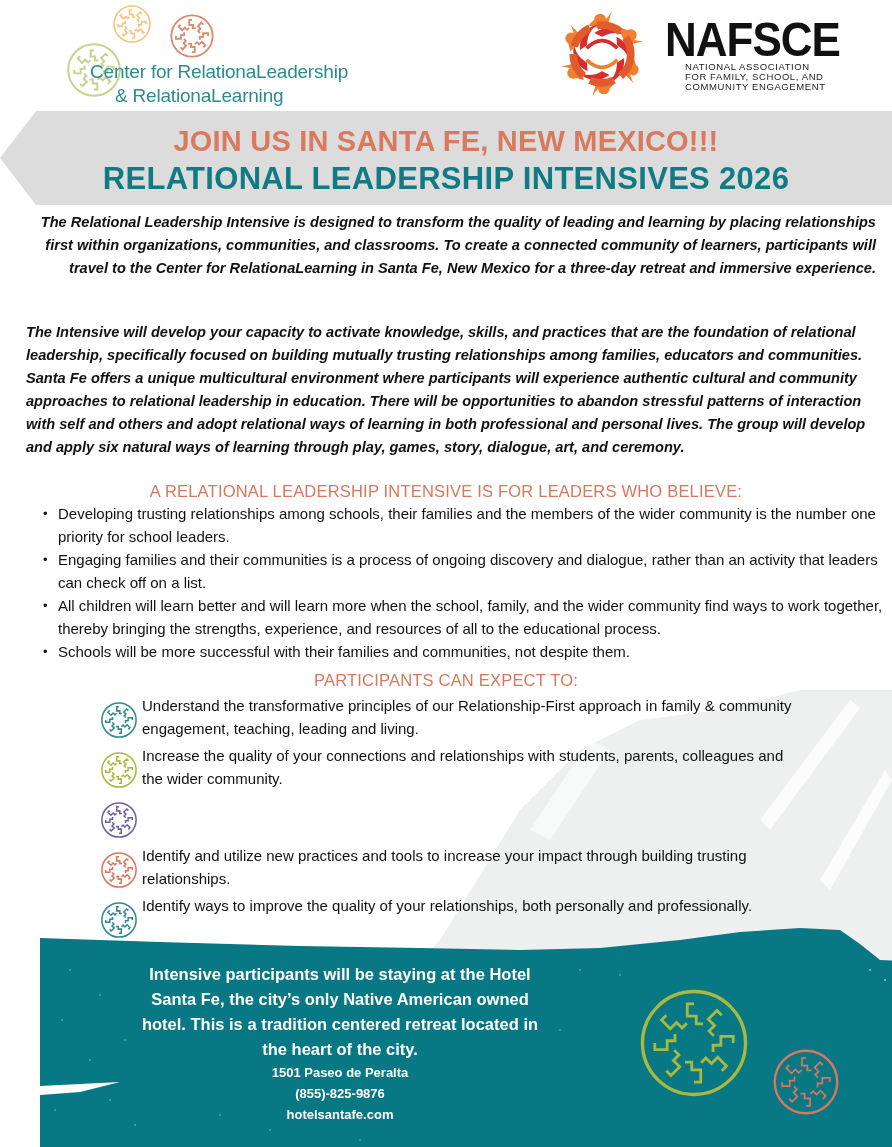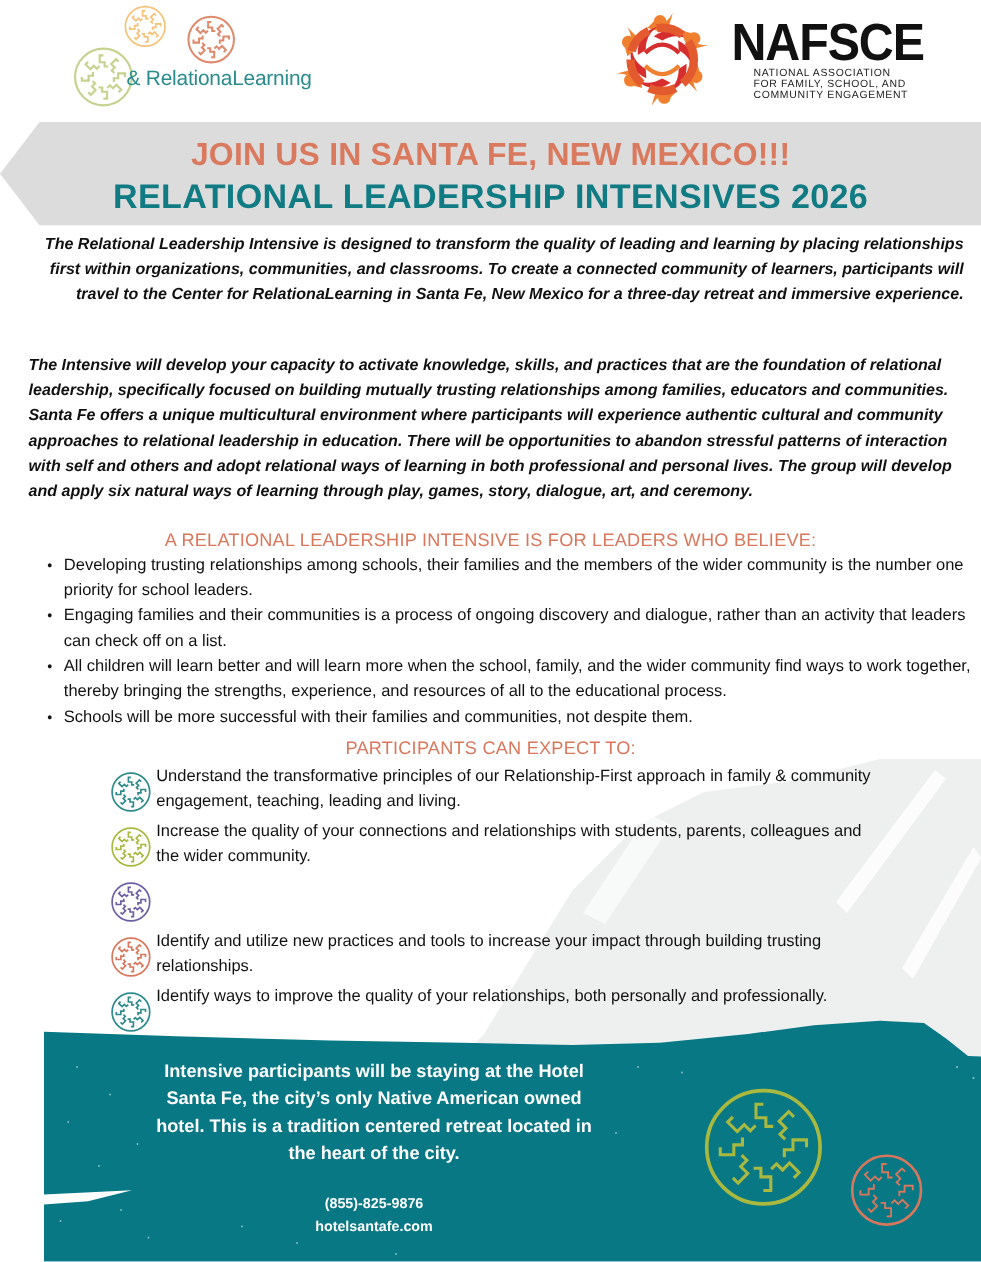--- a/index.html
+++ b/index.html
@@ -110,20 +110,21 @@
       <use href="#crl-c" transform="rotate(45 50 50)"></use>
         <use href="#crl-c" transform="rotate(90 50 50)"></use>
         <use href="#crl-c" transform="rotate(135 50 50)"></use>
       <use href="#crl-c" transform="rotate(180 50 50)"></use>
         <use href="#crl-c" transform="rotate(225 50 50)"></use>
         <use href="#crl-c" transform="rotate(270 50 50)"></use>
         <use href="#crl-c" transform="rotate(315 50 50)"></use>
     </g>
   </svg>
   <div class="crl-text">
+    <span>Center for RelationaLeadership</span>
     <span class="l2">&amp; RelationaLearning</span>
   </div>
 </div>
 
 <div class="nafsce">
   <svg class="nafsce-mark" viewBox="0 0 120 100">
     <g transform="translate(60 50)">
       <g id="naf-person">
         <path d="M-8 -22 Q 10 -34 26 -18 Q 14 -26 0 -18 Z" fill="#d62e2e"></path>
         <circle cx="-2" cy="-36" r="6" fill="#f08030"></circle>
@@ -284,20 +285,21 @@
         <circle cx="520" cy="130" r="0.8"></circle>
         <circle cx="230" cy="230" r="0.8"></circle>
       <circle cx="180" cy="215" r="0.8"></circle>
         <circle cx="320" cy="240" r="0.8"></circle>
         <circle cx="830" cy="70" r="1"></circle>
       <circle cx="860" cy="75" r="1"></circle>
         <circle cx="845" cy="80" r="1"></circle>
     </g>
   </svg>
   <p class="hotel-text">Intensive participants will be staying at the Hotel Santa Fe, the city’s only Native American owned hotel. This is a tradition centered retreat located in the heart of the city.</p>
+  <div class="hotel-info addr">1501 Paseo de Peralta</div>
   <div class="hotel-info phone">(855)-825-9876</div>
   <div class="hotel-info web">hotelsantafe.com</div>
 
   <svg class="big-emblem" viewBox="0 0 100 100">
     <g fill="none" stroke="#a9b93f" stroke-width="2.5">
       <circle cx="50" cy="50" r="46" stroke-width="3"></circle>
       <g id="f1">
           <path d="M50 15 L44 15 L44 26 L52 26 L52 33 L58 33"></path>
         </g>
       <use href="#f1" transform="rotate(45 50 50)"></use>

